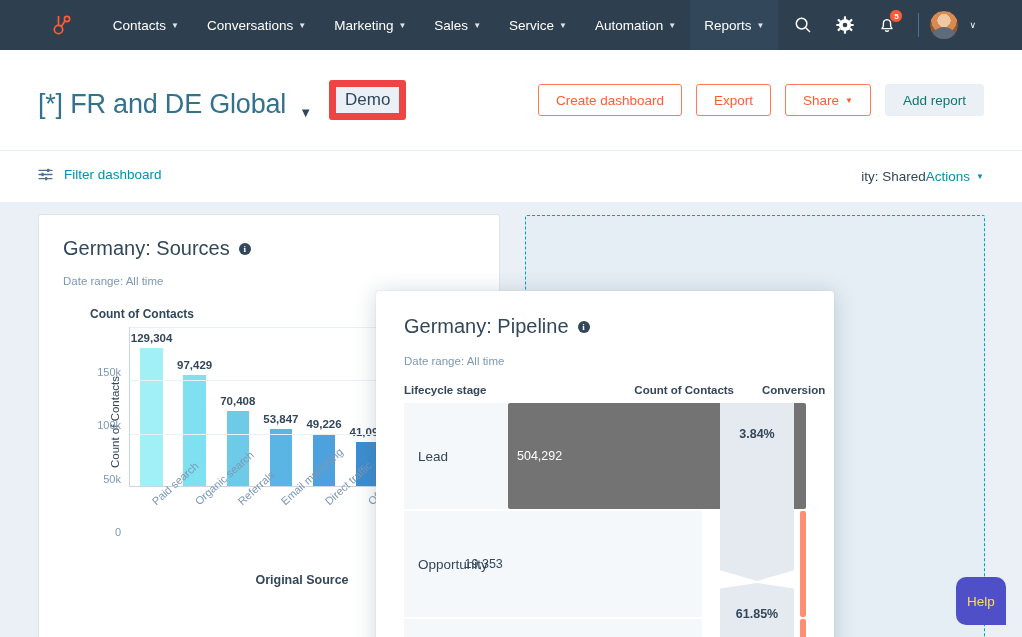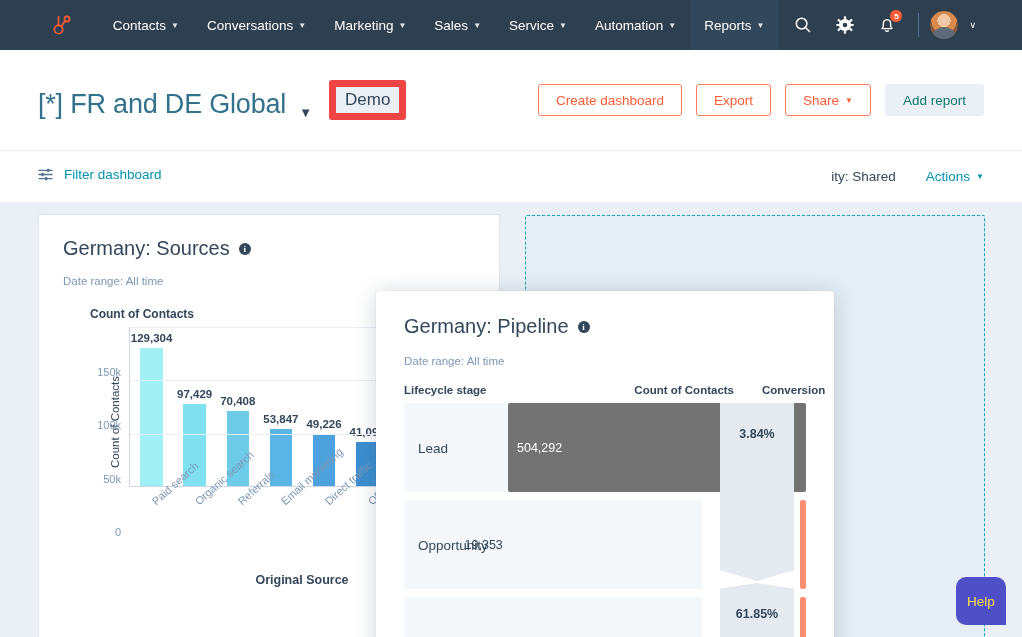--- a/index.html
+++ b/index.html
@@ -73,21 +73,21 @@
   .btn .caret { margin-left: 6px; font-size: 8px; }
 
   
   .filter-bar {
     position: relative; height: 52px; background: #ffffff;
     border-top: 1px solid #eaf0f6;
     padding: 0 38px; display: flex; align-items: center;
   }
   .filter-left { display: flex; align-items: flex-start; gap: 11px; }
   .filter-link { color: #0091ae; font-size: 13.5px; }
-  .filter-right { margin-left: auto; display: flex; align-items: center; gap: 30px; }
+  .filter-right { margin-left: auto; display: flex; align-items: center; }
   .visibility-text { font-size: 13.5px; color: #33475b; }
   .actions-link { color: #0091ae; font-size: 13.5px; display: flex; align-items: center; }
   .actions-link .caret { margin-left: 6px; font-size: 8px; }
 
   
   .dash-body { position: relative; height: 435px; background: #eaf0f6; padding: 0; }
 
   .card {
     position: absolute; background: #fff; border: 1px solid #dfe3eb; border-radius: 3px;
   }
@@ -152,21 +152,21 @@
   .modal-title { font-size: 20px; color: #33475b; font-weight: 400; }
   .modal-date { font-size: 11.5px; color: #7c98b6; margin-top: 17px; }
 
   .funnel { margin-top: 17px; position: relative; }
   .funnel-head { display: flex; align-items: flex-end; font-size: 11.5px; font-weight: bold; color: #33475b; padding-bottom: 7px; }
   .fh-stage { width: 212px; }
   .fh-count { width: 118px; text-align: right; }
   .fh-conv { width: 70px; text-align: right; padding-left: 28px; }
 
   .funnel-rows { position: relative; }
-  .f-row { position: relative; height: 89px; margin-bottom: 8px; }
+  .f-row { position: relative; height: 106px; margin-bottom: 2px; }
   .f-band { position: absolute; left: 0; top: 0; bottom: 0; width: 298px; background: #f5f8fa; }
   .f-stage {
     position: absolute; left: 14px; top: 50%; transform: translateY(-50%);
     font-size: 13.5px; color: #33475b;
   }
   .f-bar {
     position: absolute; top: 0; bottom: 0; right: 0;
     background: #ff8f73; border-radius: 2px;
   }
   .f-bar-value {
@@ -350,21 +350,21 @@
               <div class="y-tick" style="top: 0px;">150k</div>
             </div>
           <div class="plot">
             <div class="bars">
                 <div class="bar-slot">
                   <div class="bar" style="height: 137.924px; background: rgb(160, 240, 245);">
                     <span class="bar-value">129,304</span>
                   </div>
                 </div>
                 <div class="bar-slot">
-                  <div class="bar" style="height: 82px; background: rgb(127, 224, 239); padding-left: 20px;">
+                  <div class="bar" style="height: 111px; background: rgb(127, 224, 239); padding-left: 20px;">
                     <span class="bar-value">97,429</span>
                   </div>
                 </div>
                 <div class="bar-slot">
                   <div class="bar" style="height: 75.1019px; background: rgb(110, 203, 232);">
                     <span class="bar-value">70,408</span>
                   </div>
                 </div>
                 <div class="bar-slot">
                   <div class="bar" style="height: 57.4368px; background: rgb(90, 180, 228);">

